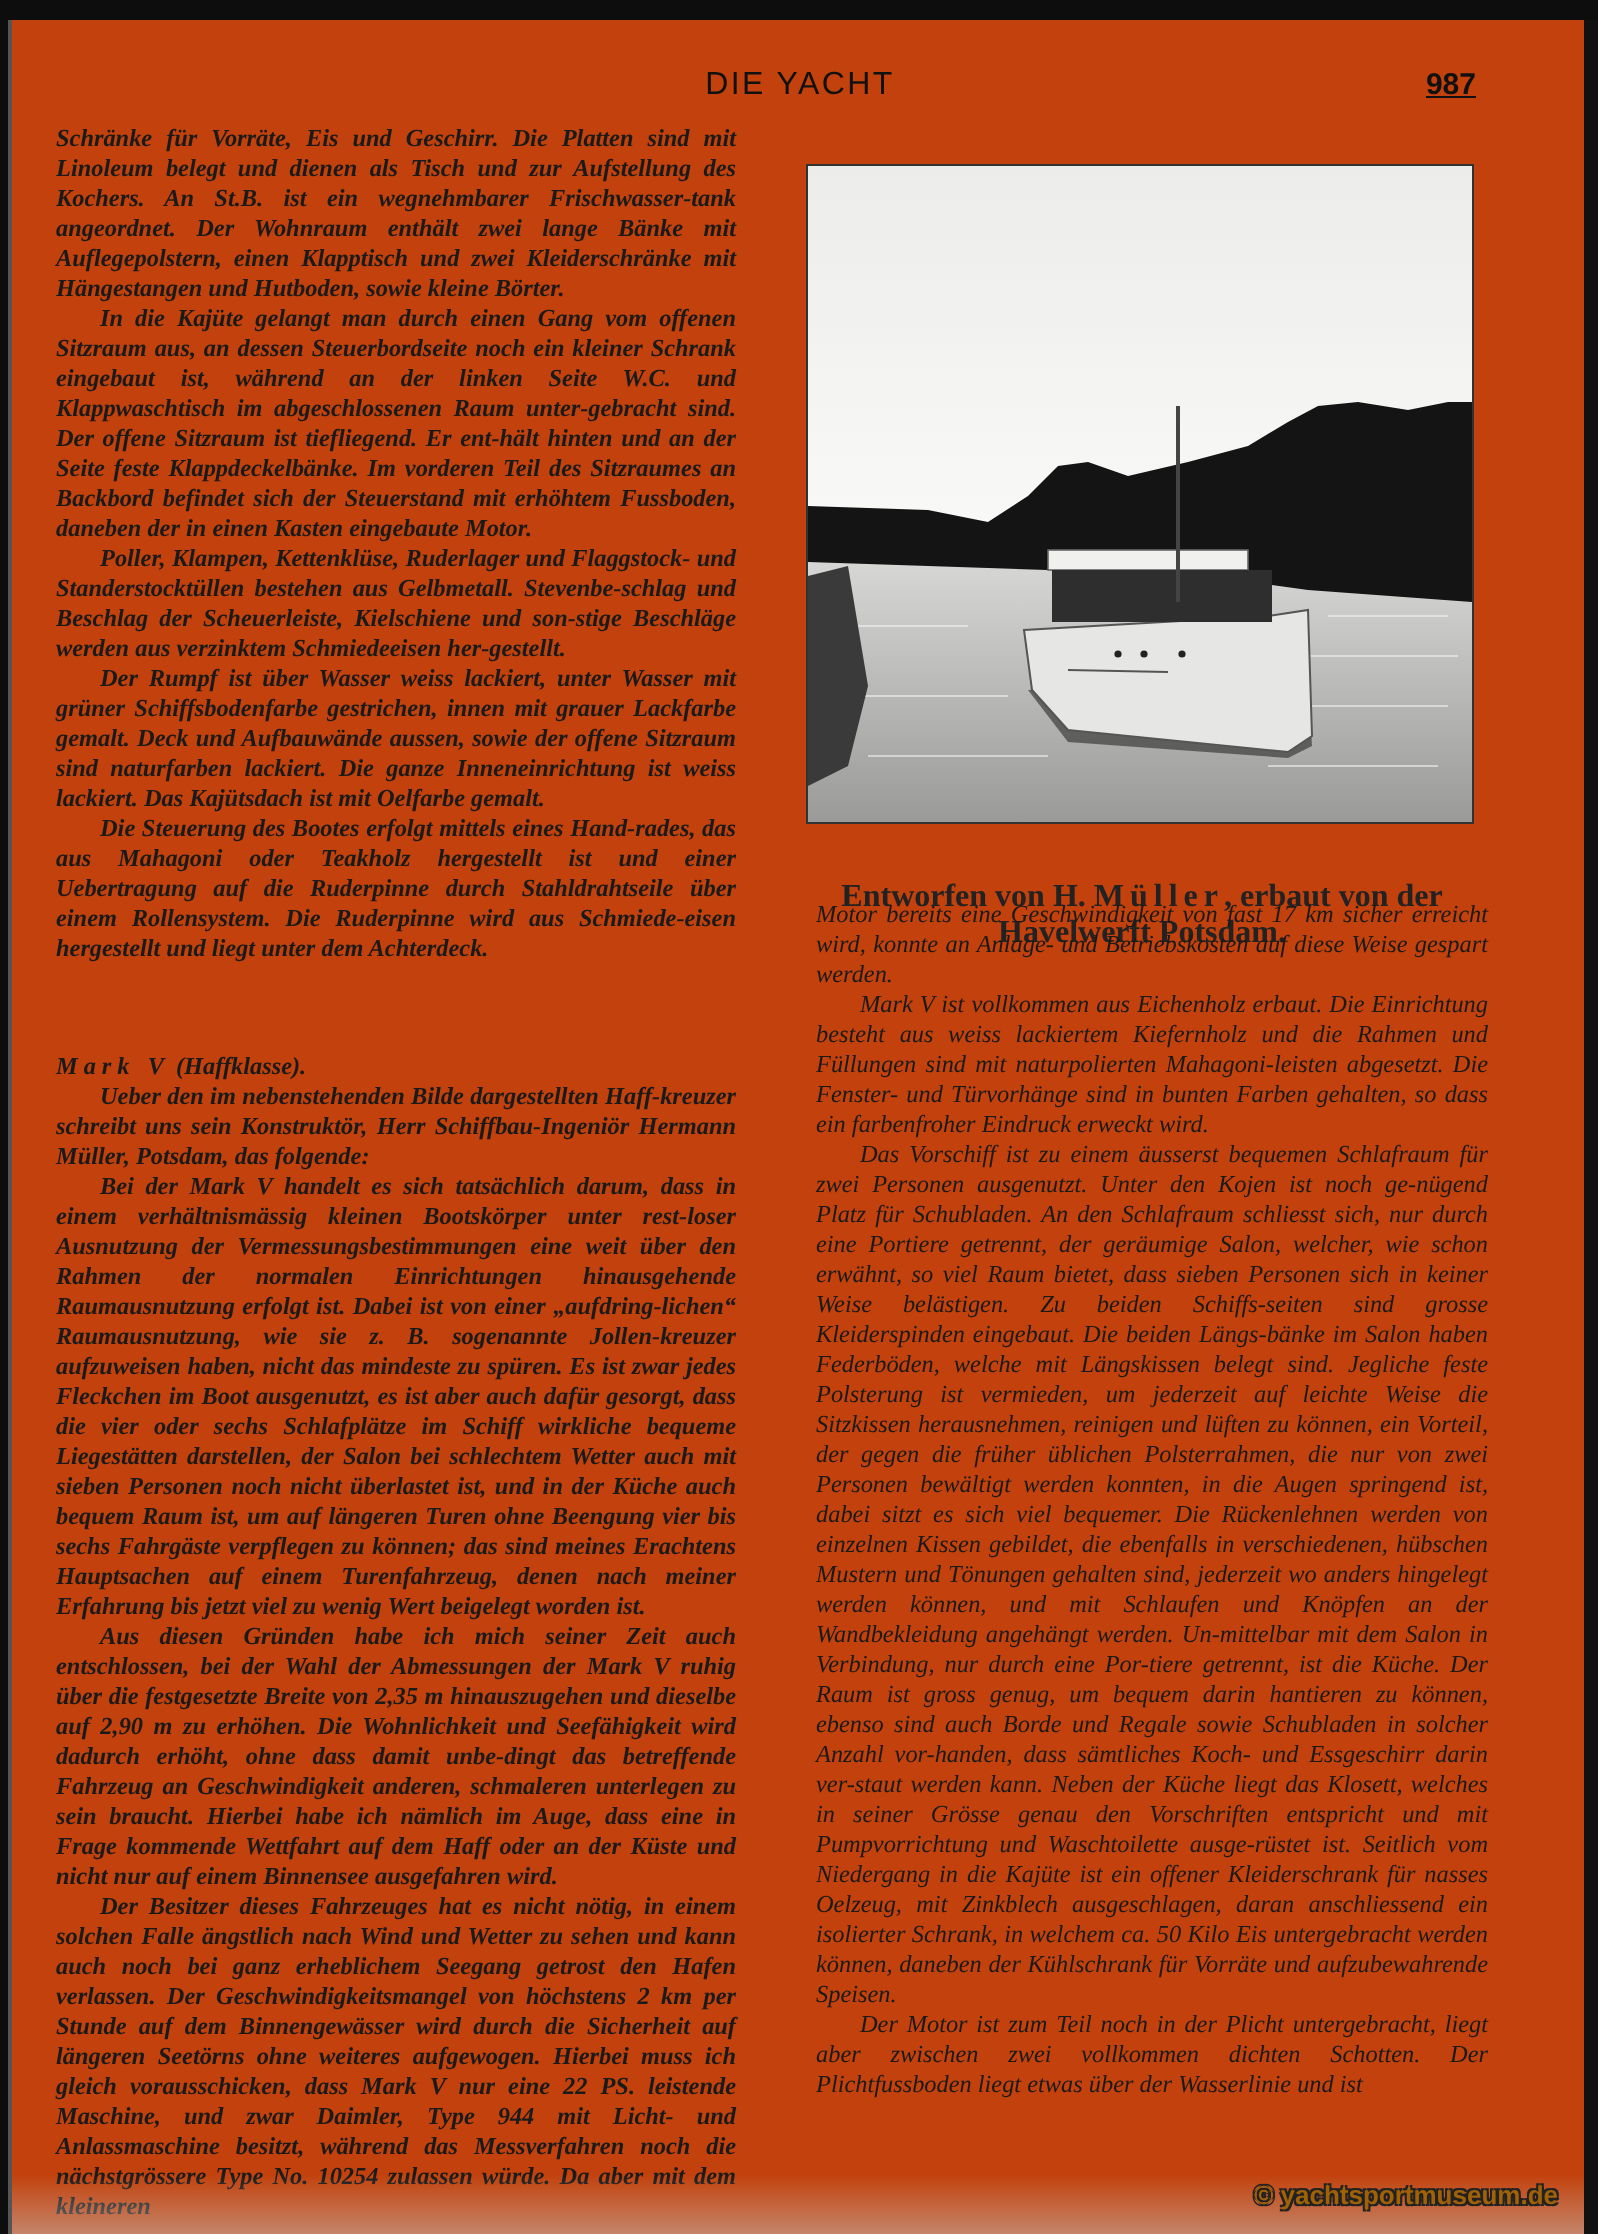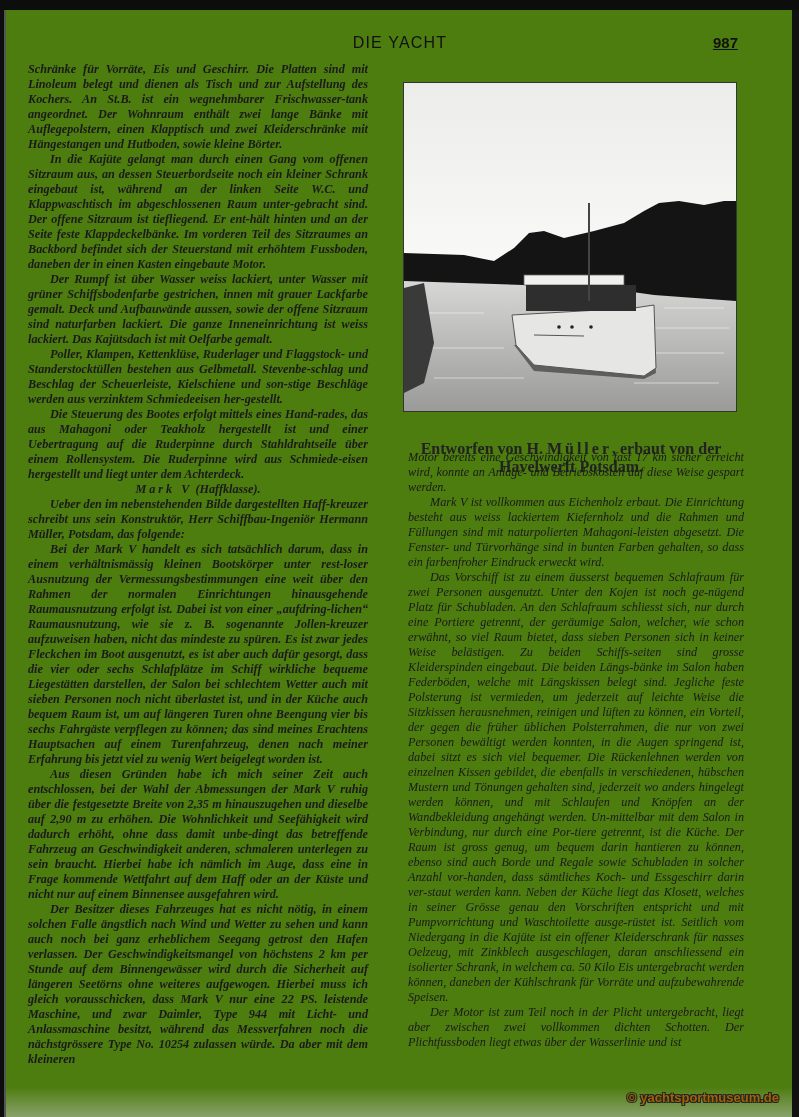--- a/index.html
+++ b/index.html
@@ -4,21 +4,21 @@
 <style>
   html, body { margin:0; padding:0; }
   body {
     width:799px; height:1117px; overflow:hidden; position:relative;
     background:#0d0d0d;
     font-family:"Liberation Serif", "DejaVu Serif", serif;
     color:#1a1a1a;
   }
   .page {
     position:absolute; left:4px; top:10px; width:788px; height:1107px;
-    background:#4d7c0f;
+    background:#c2410c;
     border-left:2px solid #555;
   }
   .page::after {
     content:""; position:absolute; left:0; bottom:0; width:100%; height:30px;
     background:linear-gradient(to bottom, rgba(253,253,251,0), rgba(200,200,200,0.5));
   }
   .running-head {
     position:absolute; top:24px; left:0; width:788px; text-align:center;
     font-family:"Liberation Sans", "DejaVu Sans", sans-serif;
     font-size:16px; letter-spacing:1.2px; color:#111;
@@ -29,21 +29,21 @@
     font-size:15px; font-weight:bold; color:#111;text-decoration:underline;
   }
   .col {
     position:absolute; font-size:12.2px; line-height:15.0px; text-align:justify;
     hyphens:manual;
   }
   .col-left { left:22px; top:52px; width:340px; font-weight:600; }
   .col-right { left:402px; top:440px; width:336px; }
   .col p { margin:0; text-indent:22px;font-style:italic; }
   .col p.noindent { text-indent:0; }
-  .col p.subhead { text-align:center; text-indent:0; font-weight:bold; }
+  .col p.subhead { text-align:left; text-indent:0; font-weight:bold;margin-top:44px; }
   .spaced { letter-spacing:3px; }
   .figure {
     position:absolute; left:397px; top:72px; width:332px; height:328px;
     border:1px solid #333; overflow:hidden; background:#f4f4f2;
   }
   .figure svg { display:block; width:100%; height:100%; }
   .caption-title {
     position:absolute; left:397px; top:414px; width:332px; text-align:center;
     font-size:11px; letter-spacing:1px; color:#222;
   }
@@ -65,22 +65,22 @@
 <body>
 
 <div class="page">
 
   <div class="running-head">DIE YACHT</div>
   <div class="page-number">987</div>
 
   <div class="col col-left">
     <p class="noindent">Schränke für Vorräte, Eis und Geschirr. Die Platten sind mit Linoleum belegt und dienen als Tisch und zur Aufstellung des Kochers. An St.B. ist ein wegnehmbarer Frischwasser-tank angeordnet. Der Wohnraum enthält zwei lange Bänke mit Auflegepolstern, einen Klapptisch und zwei Kleiderschränke mit Hängestangen und Hutboden, sowie kleine Börter.</p>
     <p>In die Kajüte gelangt man durch einen Gang vom offenen Sitzraum aus, an dessen Steuerbordseite noch ein kleiner Schrank eingebaut ist, während an der linken Seite W.C. und Klappwaschtisch im abgeschlossenen Raum unter-gebracht sind. Der offene Sitzraum ist tiefliegend. Er ent-hält hinten und an der Seite feste Klappdeckelbänke. Im vorderen Teil des Sitzraumes an Backbord befindet sich der Steuerstand mit erhöhtem Fussboden, daneben der in einen Kasten eingebaute Motor.</p>
+    <p>Poller, Klampen, Kettenklüse, Ruderlager und Flaggstock- und Standerstocktüllen bestehen aus Gelbmetall. Stevenbe-schlag und Beschlag der Scheuerleiste, Kielschiene und son-stige Beschläge werden aus verzinktem Schmiedeeisen her-gestellt.</p>
     <p>Der Rumpf ist über Wasser weiss lackiert, unter Wasser mit grüner Schiffsbodenfarbe gestrichen, innen mit grauer Lackfarbe gemalt. Deck und Aufbauwände aussen, sowie der offene Sitzraum sind naturfarben lackiert. Die ganze Inneneinrichtung ist weiss lackiert. Das Kajütsdach ist mit Oelfarbe gemalt.</p>
-    <p>Poller, Klampen, Kettenklüse, Ruderlager und Flaggstock- und Standerstocktüllen bestehen aus Gelbmetall. Stevenbe-schlag und Beschlag der Scheuerleiste, Kielschiene und son-stige Beschläge werden aus verzinktem Schmiedeeisen her-gestellt.</p>
     <p>Die Steuerung des Bootes erfolgt mittels eines Hand-rades, das aus Mahagoni oder Teakholz hergestellt ist und einer Uebertragung auf die Ruderpinne durch Stahldrahtseile über einem Rollensystem. Die Ruderpinne wird aus Schmiede-eisen hergestellt und liegt unter dem Achterdeck.</p>
     <p class="subhead"><span class="spaced">Mark V</span><span> (Haffklasse).</span></p>
     <p>Ueber den im nebenstehenden Bilde dargestellten Haff-kreuzer schreibt uns sein Konstruktör, Herr Schiffbau-Ingeniör Hermann Müller, Potsdam, das folgende:</p>
     <p>Bei der Mark V handelt es sich tatsächlich darum, dass in einem verhältnismässig kleinen Bootskörper unter rest-loser Ausnutzung der Vermessungsbestimmungen eine weit über den Rahmen der normalen Einrichtungen hinausgehende Raumausnutzung erfolgt ist. Dabei ist von einer „aufdring-lichen“ Raumausnutzung, wie sie z. B. sogenannte Jollen-kreuzer aufzuweisen haben, nicht das mindeste zu spüren. Es ist zwar jedes Fleckchen im Boot ausgenutzt, es ist aber auch dafür gesorgt, dass die vier oder sechs Schlafplätze im Schiff wirkliche bequeme Liegestätten darstellen, der Salon bei schlechtem Wetter auch mit sieben Personen noch nicht überlastet ist, und in der Küche auch bequem Raum ist, um auf längeren Turen ohne Beengung vier bis sechs Fahrgäste verpflegen zu können; das sind meines Erachtens Hauptsachen auf einem Turenfahrzeug, denen nach meiner Erfahrung bis jetzt viel zu wenig Wert beigelegt worden ist.</p>
     <p>Aus diesen Gründen habe ich mich seiner Zeit auch entschlossen, bei der Wahl der Abmessungen der Mark V ruhig über die festgesetzte Breite von 2,35 m hinauszugehen und dieselbe auf 2,90 m zu erhöhen. Die Wohnlichkeit und Seefähigkeit wird dadurch erhöht, ohne dass damit unbe-dingt das betreffende Fahrzeug an Geschwindigkeit anderen, schmaleren unterlegen zu sein braucht. Hierbei habe ich nämlich im Auge, dass eine in Frage kommende Wettfahrt auf dem Haff oder an der Küste und nicht nur auf einem Binnensee ausgefahren wird.</p>
     <p>Der Besitzer dieses Fahrzeuges hat es nicht nötig, in einem solchen Falle ängstlich nach Wind und Wetter zu sehen und kann auch noch bei ganz erheblichem Seegang getrost den Hafen verlassen. Der Geschwindigkeitsmangel von höchstens 2 km per Stunde auf dem Binnengewässer wird durch die Sicherheit auf längeren Seetörns ohne weiteres aufgewogen. Hierbei muss ich gleich vorausschicken, dass Mark V nur eine 22 PS. leistende Maschine, und zwar Daimler, Type 944 mit Licht- und Anlassmaschine besitzt, während das Messverfahren noch die nächstgrössere Type No. 10254 zulassen würde. Da aber mit dem kleineren</p>
   </div>
 
   <div class="figure">
     <svg viewBox="0 0 332 328" preserveAspectRatio="none">

